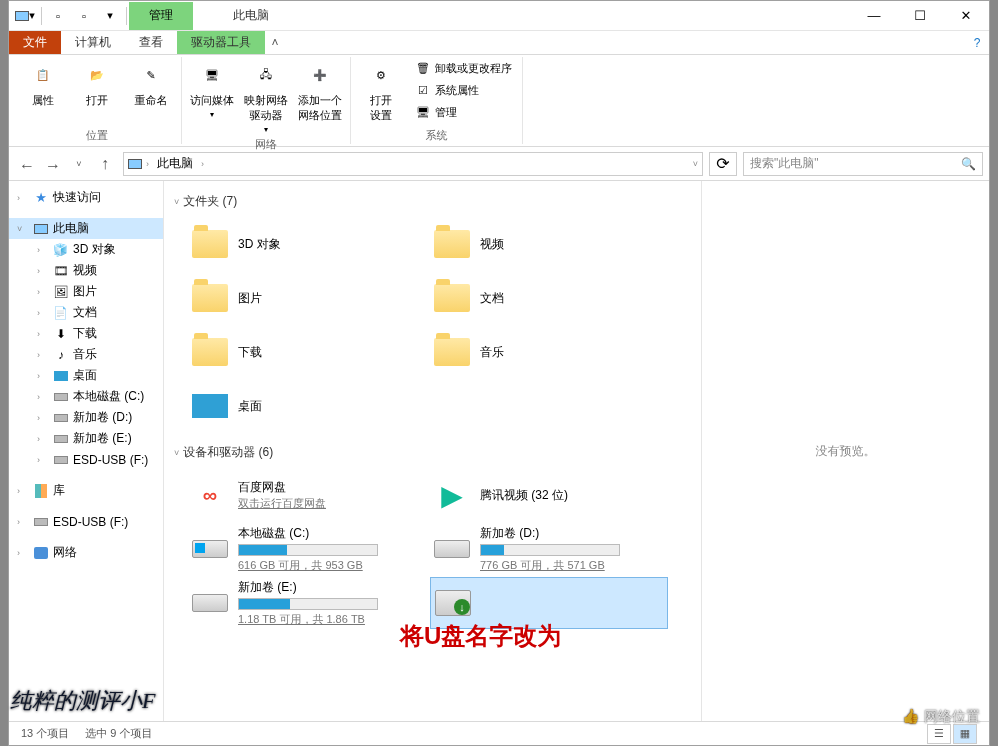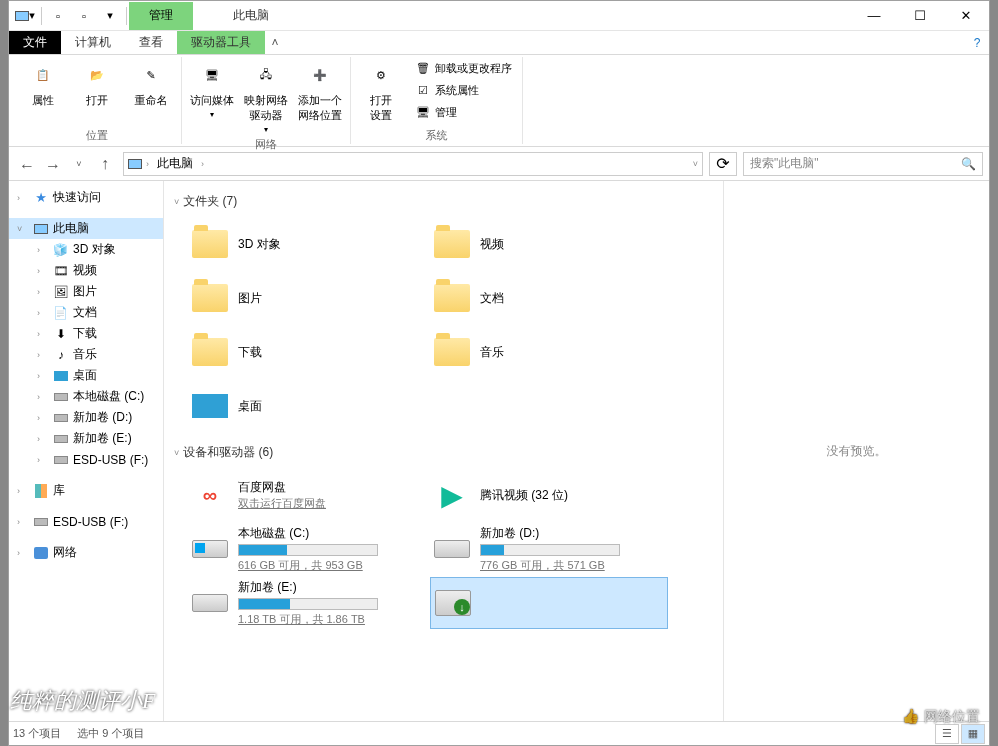--- a/index.html
+++ b/index.html
@@ -13,21 +13,21 @@
 .qat-sep { width: 1px; height: 18px; background: #ccc; margin: 0 2px; }
 .ribbon-tab-contextual { background: #7dd47d; padding: 0 20px; display: flex; align-items: center; font-size: 12px; height: 28px; }
 .title-spacer { flex: 1; }
 .title-text { font-size: 12px; color: #333; margin-left: 40px; }
 .win-controls { display: flex; }
 .win-btn { width: 46px; height: 30px; display: flex; align-items: center; justify-content: center; font-size: 13px; }
 
 
 .ribbon-tabs { height: 24px; display: flex; align-items: stretch; background: #fff; border-bottom: 1px solid #d9d9d9; font-size: 12px; }
 .rtab { padding: 3px 14px; cursor: default; color: #333; display: flex; align-items: center; }
-.rtab.file { background: #000000; color: #fff; }
+.rtab.file { background: #c2410c; color: #fff; }
 .rtab.ctx { background: #7dd47d; }
 .help-icon { margin-left: auto; width: 24px; display: flex; align-items: center; justify-content: center; color: #1979ca; }
 .expand-icon { width: 20px; display: flex; align-items: center; justify-content: center; color: #555; }
 
 
 .ribbon-body { height: 92px; border-bottom: 1px solid #d9d9d9; display: flex; padding: 2px 4px; font-size: 11px; }
 .ribbon-group { display: flex; flex-direction: column; align-items: center; border-right: 1px solid #e5e5e5; padding: 0 6px; }
 .rg-content { flex: 1; display: flex; align-items: flex-start; gap: 6px; }
 .rg-label { font-size: 11px; color: #666; padding: 1px 0; }
 .rg-btn { display: flex; flex-direction: column; align-items: center; gap: 2px; padding: 2px; width: 48px; text-align: center; }
@@ -62,31 +62,31 @@
 .group-header .gchev { font-size: 9px; color: #888; }
 .items-grid { display: flex; flex-wrap: wrap; gap: 2px 4px; margin-left: 14px; margin-bottom: 12px; }
 .item { width: 238px; height: 52px; display: flex; align-items: center; gap: 8px; padding: 2px; }
 .item.selected { background: #cde8ff; border: 1px solid #7ab7e8; }
 .item .iicon { width: 40px; height: 40px; display: flex; align-items: center; justify-content: center; flex-shrink: 0; }
 .item .ilabel { font-size: 12px; }
 .item .isub { font-size: 11px; color: #777; text-decoration: underline; }
 .drive-bar { width: 140px; height: 12px; border: 1px solid #bbb; background: #eee; margin: 2px 0; position: relative; }
 .drive-bar .fill { height: 100%; background: #26a0da; }
 
-.preview { width: 266px; border-left: 1px solid #e5e5e5; display: flex; align-items: center; justify-content: center; font-size: 12px; color: #888; }
-
-
-.statusbar { height: 24px; border-top: 1px solid #d9d9d9; display: flex; align-items: center; padding: 0 4px; font-size: 11px; gap: 16px; color: #555; }
+.preview { width: 288px; border-left: 1px solid #e5e5e5; display: flex; align-items: center; justify-content: center; font-size: 12px; color: #888; }
+
+
+.statusbar { height: 24px; border-top: 1px solid #d9d9d9; display: flex; align-items: center; padding: 0 12px; font-size: 11px; gap: 16px; color: #555; }
 .statusbar .viewbtns { margin-left: auto; display: flex; gap: 2px; }
 .viewbtn { width: 24px; height: 20px; border: 1px solid #ccc; display: flex; align-items: center; justify-content: center; }
 .viewbtn.active { background: #cde8ff; }
 
 
 .annotation { position: absolute; left: 400px; top: 620px; font-size: 24px; font-weight: bold; color: #cc0000; line-height: 1.3; pointer-events: none; font-family: SimSun, serif; }
-.watermark-left { position: absolute; left: 10px; bottom: 30px; font-size: 22px; color: #ffffff; font-style: italic; font-family: cursive; text-shadow: 0 0 3px #000; pointer-events: none; }
+.watermark-left { position: absolute; left: 10px; bottom: 30px; font-size: 22px; color: #0f172a; font-style: italic; font-family: cursive; text-shadow: 0 0 3px #000; pointer-events: none; }
 .watermark-right { position: absolute; right: 18px; bottom: 20px; font-size: 14px; color: rgba(255,255,255,0.8); text-shadow: 0 0 2px #000; pointer-events: none; }
 
 
 .folder-icon { width: 36px; height: 28px; background: linear-gradient(#ffe9a6,#f9d36b); border-radius: 2px; position: relative; }
 .folder-icon::before { content:''; position:absolute; top:-5px; left:2px; width:14px; height:6px; background:#f9d36b; border-radius:2px 2px 0 0; }
 .pc-icon { width:14px; height:10px; border:1px solid #555; background:#8cf; }
 .drive-icon { width:14px; height:8px; background:#bbb; border:1px solid #888; }
 .star-icon { color:#3a8be0; font-size:13px; }
 .desktop-icon { width:14px; height:10px; background:#2fa0d5; }
 .lib-icon { width:12px; height:14px; background:linear-gradient(90deg,#5bb 50%,#fa5 50%); }
@@ -453,15 +453,16 @@
     <span>13 个项目</span>
     <span>选中 9 个项目</span>
     <div class="viewbtns">
       <div class="viewbtn">☰</div>
       <div class="viewbtn active">▦</div>
     </div>
   </div>
 </div>
 
 <div class="annotation">
+  <div>将U盘名字改为</div>
 </div>
 <div class="watermark-left">纯粹的测评小F</div>
 <div class="watermark-right">👍 <span>网络位置</span></div>
 
 </body></html>

